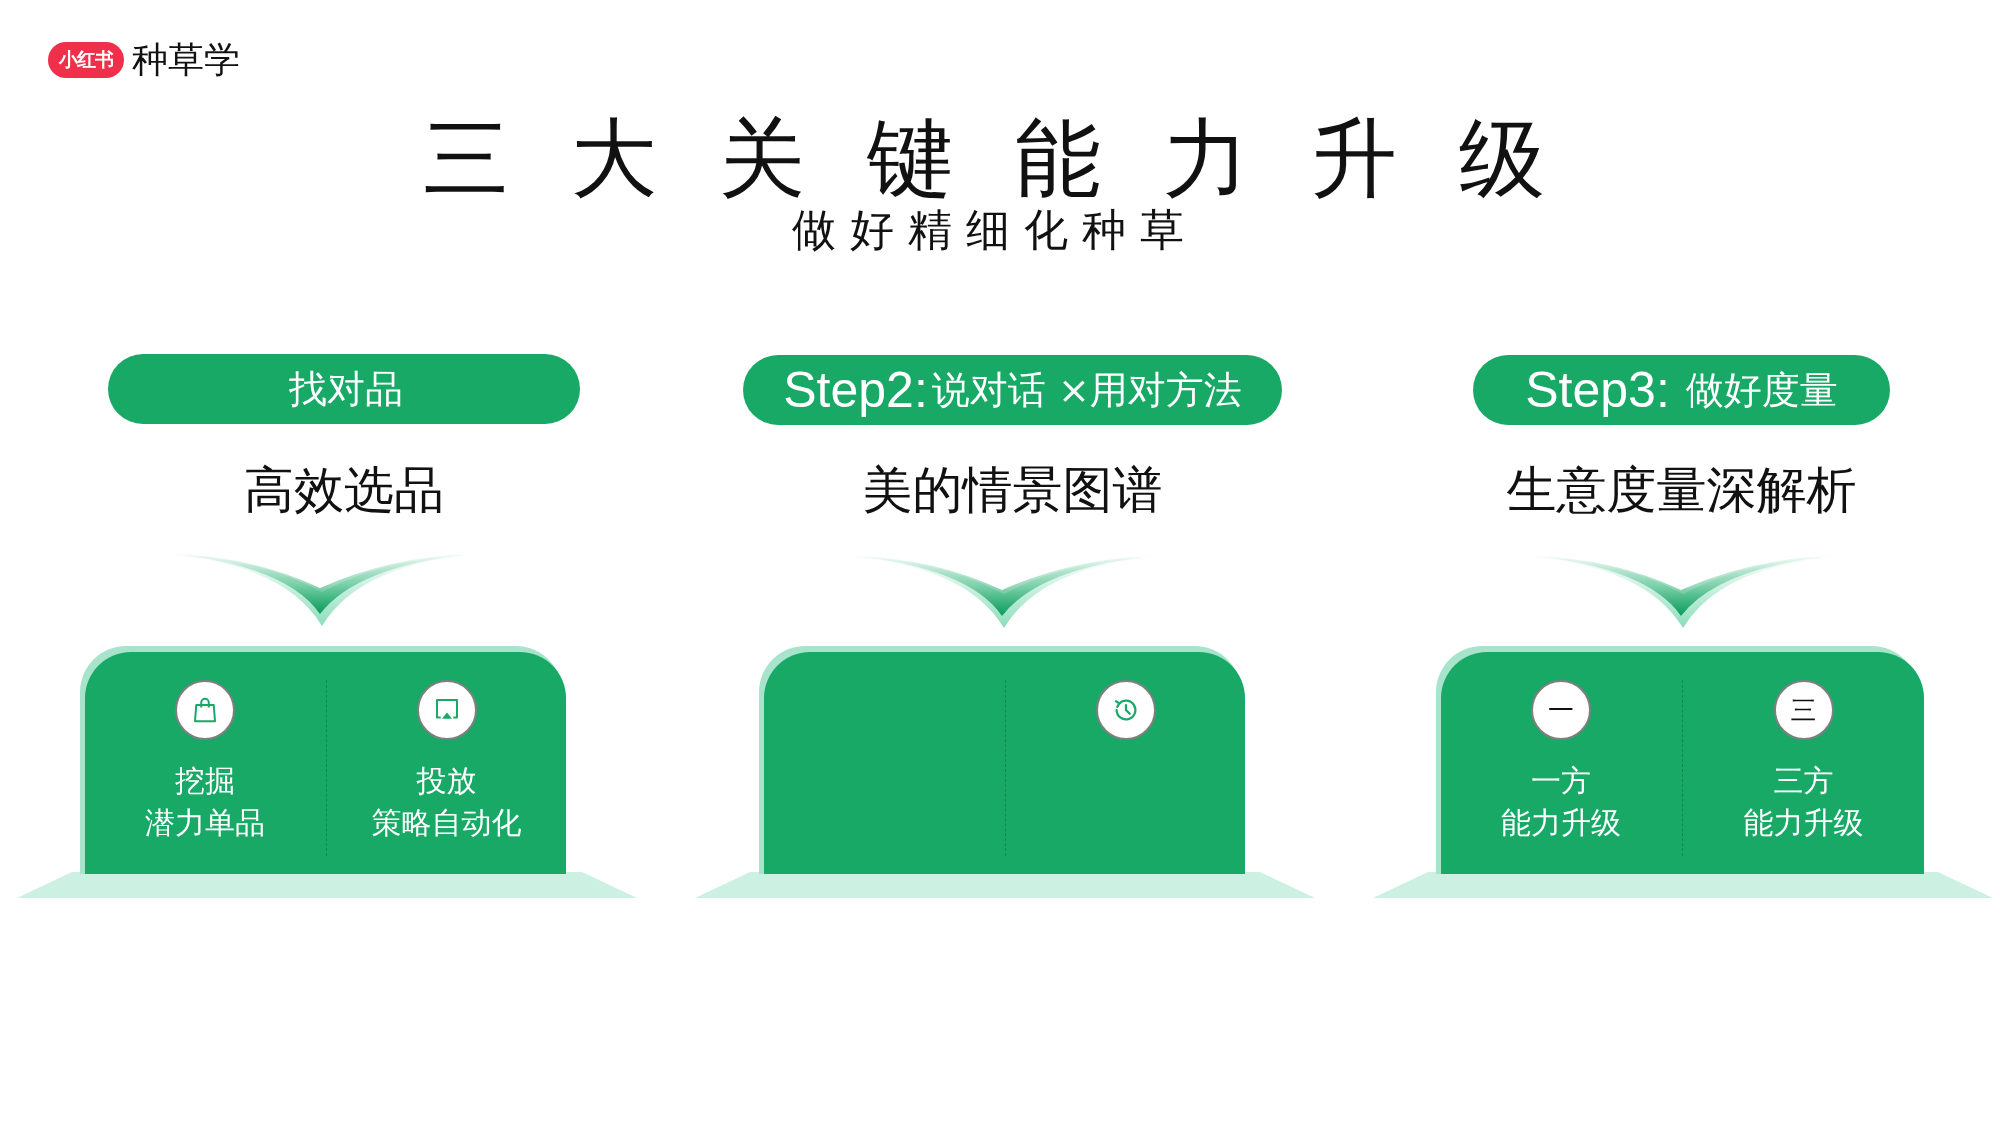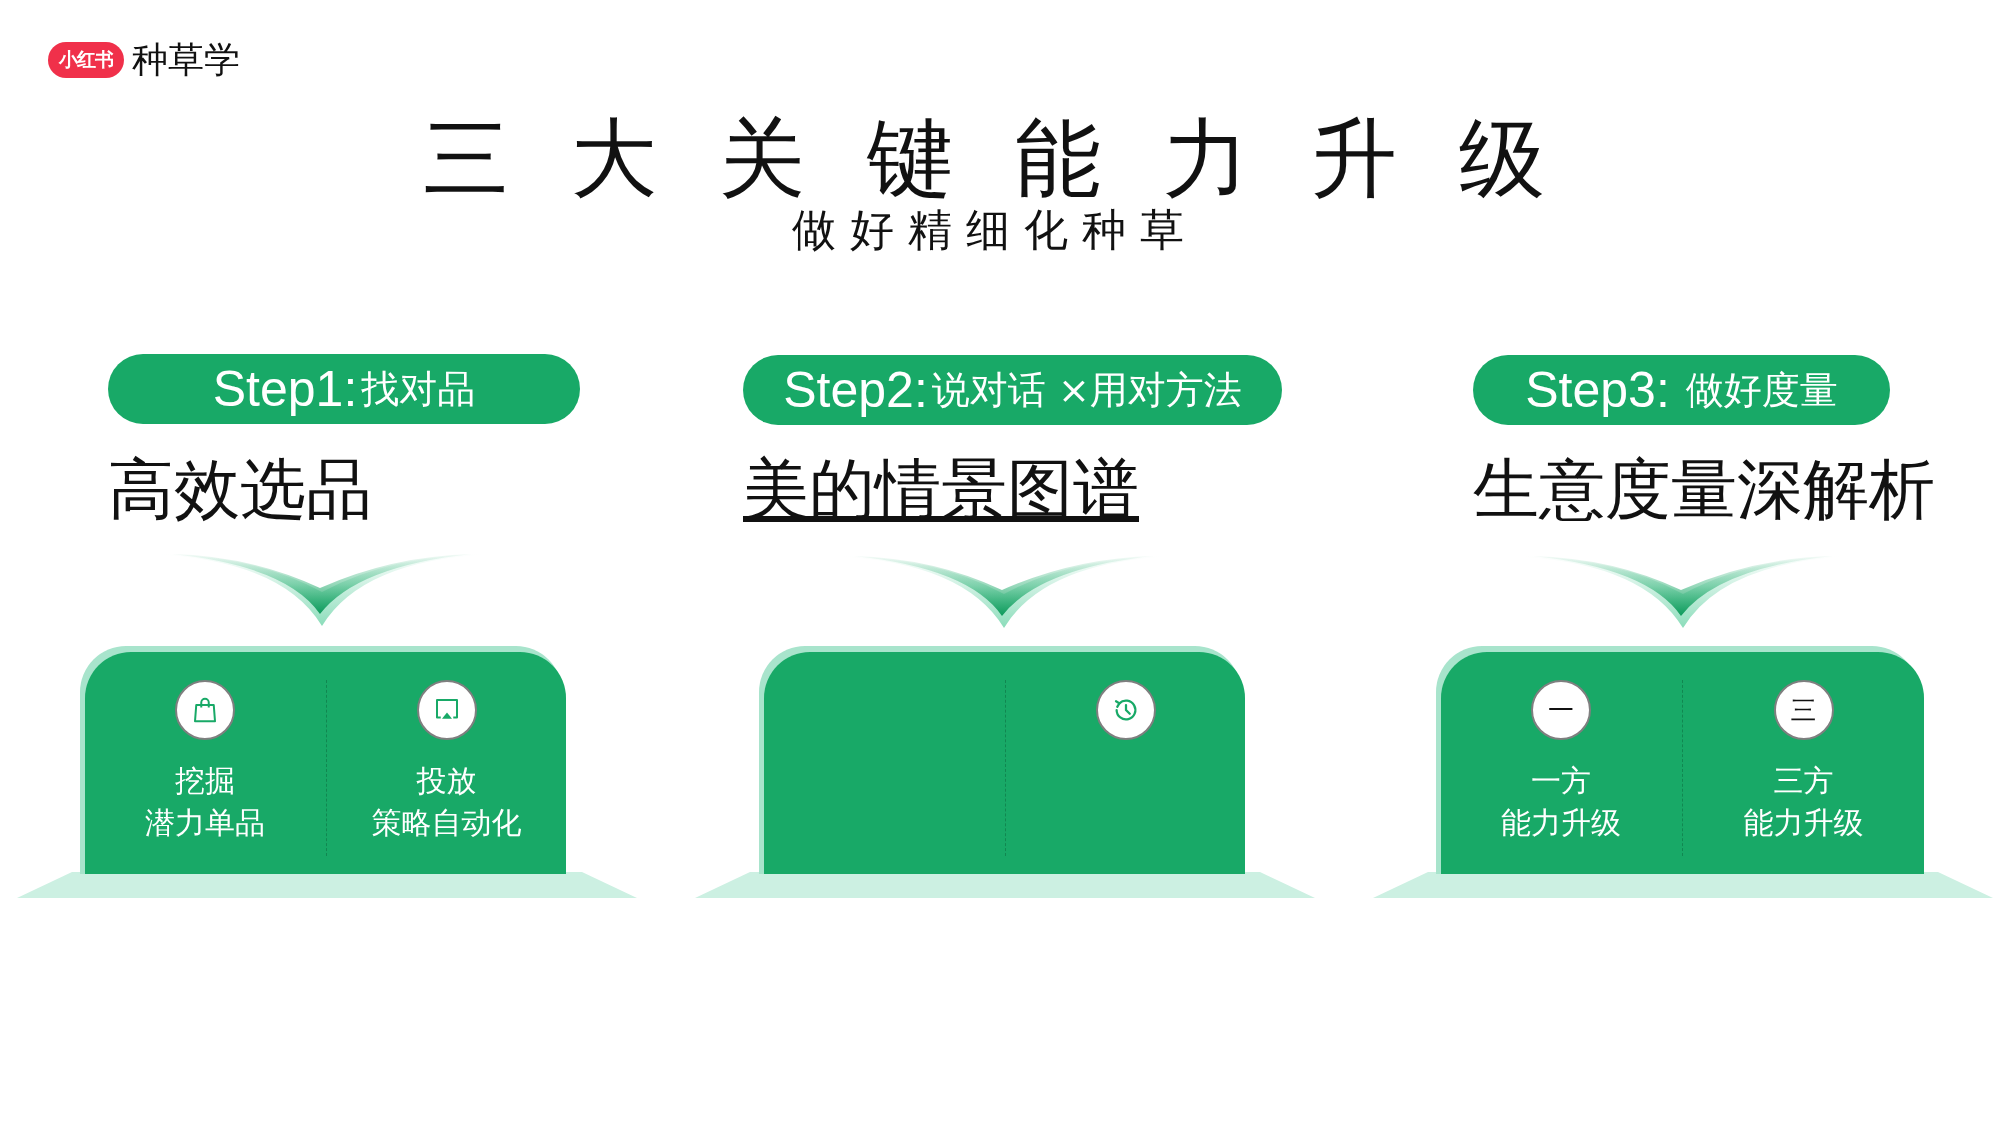--- a/index.html
+++ b/index.html
@@ -17,21 +17,21 @@
       letter-spacing: 62px; line-height: 100px; color: #111; font-weight: normal; padding-left: 40px; }
     .subtitle { position: absolute; left: 0; width: 1990px; top: 202px; text-align: center; font-size: 44px;
       letter-spacing: 14px; line-height: 56px; color: #111; }
 
     
     .pill { position: absolute; height: 70px; border-radius: 35px; background: #18a967; color: #fff;
       display: flex; align-items: center; justify-content: center; white-space: nowrap; }
     .pill .step-en { font-family: "Liberation Sans", sans-serif; font-size: 50px; line-height: 70px; }
     .pill .step-zh { font-size: 38px; line-height: 70px; margin-left: 4px; }
 
-    .heading { position: absolute; text-align: left; font-size: 66px; line-height: 60px; color: #111; white-space: nowrap; }
+    .heading { position: absolute; text-align: center; font-size: 50px; line-height: 60px; color: #111; white-space: nowrap; }
 
     
     .chevron { position: absolute; width: 340px; height: 80px; }
 
     
     .card-back { position: absolute; background: #a8e4cc; border-radius: 46px 46px 0 0; }
     .card { position: absolute; background: #18a967; border-radius: 46px 46px 0 0; }
     .base { position: absolute; height: 26px; }
     .divider { position: absolute; top: 28px; bottom: 18px; width: 0; border-left: 1.5px dashed #0f7a48; opacity: 0.7; }
     .col { position: absolute; top: 0; bottom: 0; display: flex; flex-direction: column; align-items: center; }
@@ -60,21 +60,20 @@
 
 <div class="logo">
   <div class="logo-pill">小红书</div>
   <div class="logo-text">种草学</div>
 </div>
 
 <div class="title">三大关键能力升级</div>
 <div class="subtitle">做好精细化种草</div>
 
 <div class="pill" style="left:108px; top:354px; width:472px;">
-  <span class="step-en">Step1:</span>
   <span class="step-zh">找对品</span>
 </div>
 <div class="heading" style="left:108px; width:472px; top:460px;">高效选品</div>
 
 <svg class="chevron" style="left:152px; top:552px;" viewBox="0 0 340 80">
   <path d="M0,2 Q130,8 170,74 Q210,8 340,2 Q240,2 170,40 Q100,2 0,2 Z" fill="url(#chevGrad2)"></path>
   <path d="M20,2 Q135,14 168,62 Q205,14 320,2 Q240,4 168,36 Q100,4 20,2 Z" fill="url(#chevGrad)"></path>
 </svg>
 
 <svg class="base" style="left:17px; top:872px; width:620px;" viewBox="0 0 620 26" preserveAspectRatio="none">
@@ -106,21 +105,21 @@
       <div>投放</div>
       <div>策略自动化</div>
     </div>
   </div>
 </div>
 
 <div class="pill" style="left:743px; top:355px; width:539px;">
   <span class="step-en">Step2:</span>
   <span class="step-zh">说对话 ×用对方法</span>
 </div>
-<div class="heading" style="left:743px; width:539px; top:460px;text-decoration:underline;">美的情景图谱</div>
+<div class="heading" style="left:743px; width:539px; top:460px;">美的情景图谱</div>
 
 <svg class="chevron" style="left:834px; top:554px;" viewBox="0 0 340 80">
   <path d="M0,2 Q130,8 170,74 Q210,8 340,2 Q240,2 170,40 Q100,2 0,2 Z" fill="url(#chevGrad2)"></path>
   <path d="M20,2 Q135,14 168,62 Q205,14 320,2 Q240,4 168,36 Q100,4 20,2 Z" fill="url(#chevGrad)"></path>
 </svg>
 
 <svg class="base" style="left:695px; top:872px; width:620px;" viewBox="0 0 620 26" preserveAspectRatio="none">
   <polygon points="55,0 565,0 620,26 0,26" fill="#ccf0e2"></polygon>
 </svg>
 <div class="card-back" style="left:759px; top:646px; width:482px; height:228px;"></div>

